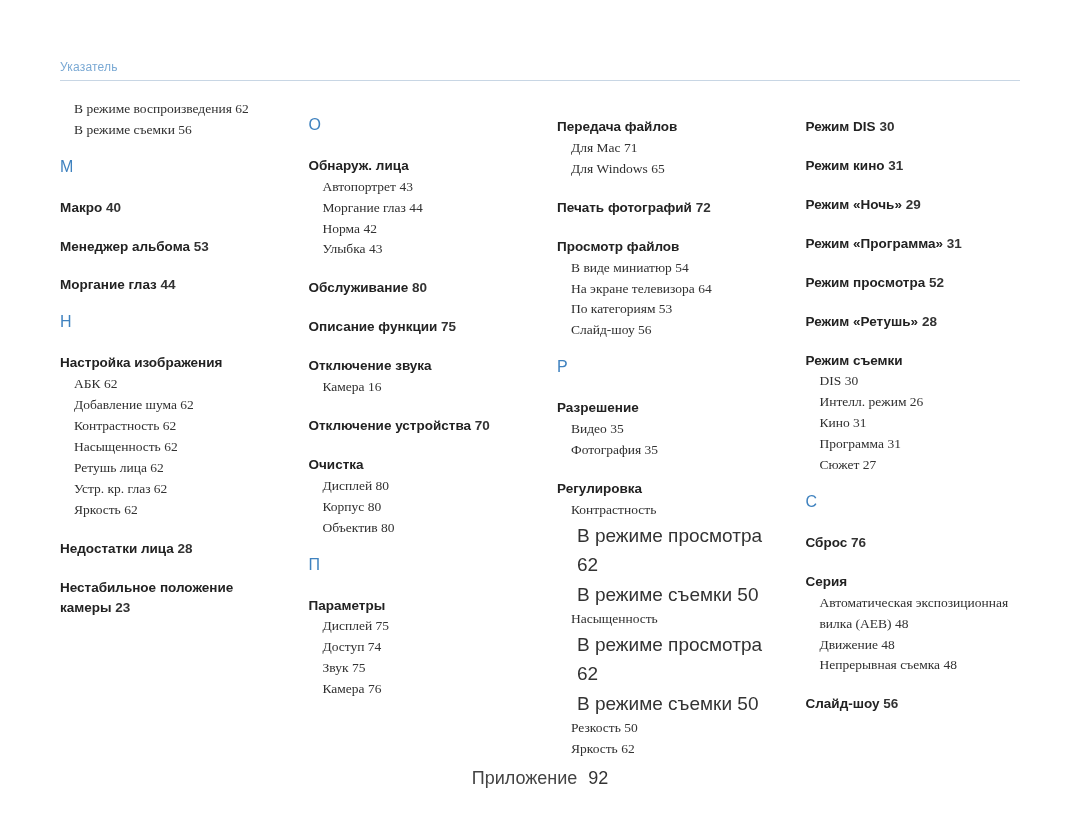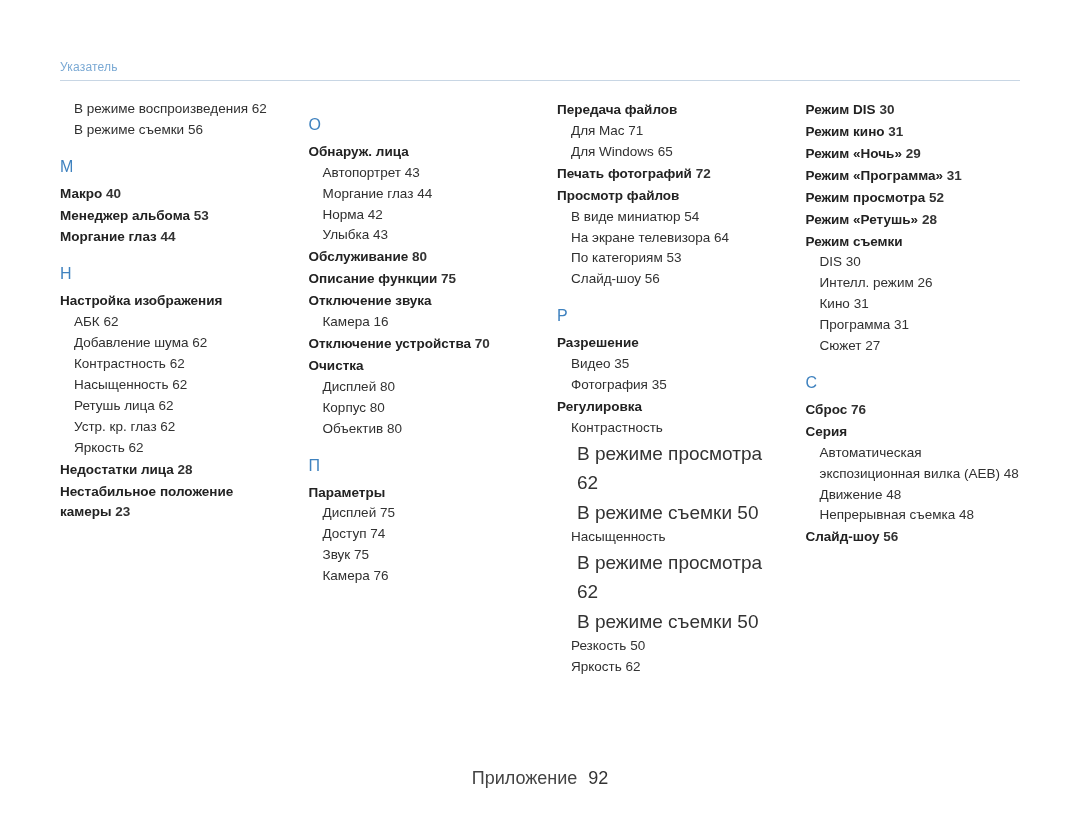--- a/index.html
+++ b/index.html
@@ -39,30 +39,31 @@
     color: #252525;
   }
   .letter {
     color: #3f82bf;
     font-size: 16px;
     margin: 14px 0 4px 0;
     font-weight: 400;
   }
   .entry {
     font-weight: 700;
-    margin-top: 1px;
+    margin-top: 18px;
     color: #222;
   }
   .entry .page-ref {
     font-weight: 700;
   }
   .sub {
     margin-left: 14px;
     font-weight: 400;
     color: #2f2f2f;
+    font-family: Liberation Serif, serif;
   }
   .sub2 {
     margin-left: 20px;
     font-weight: 400;
     font-size: 19px;
     color: #333;
   }
   .page-ref {
     color: #333;
   }

